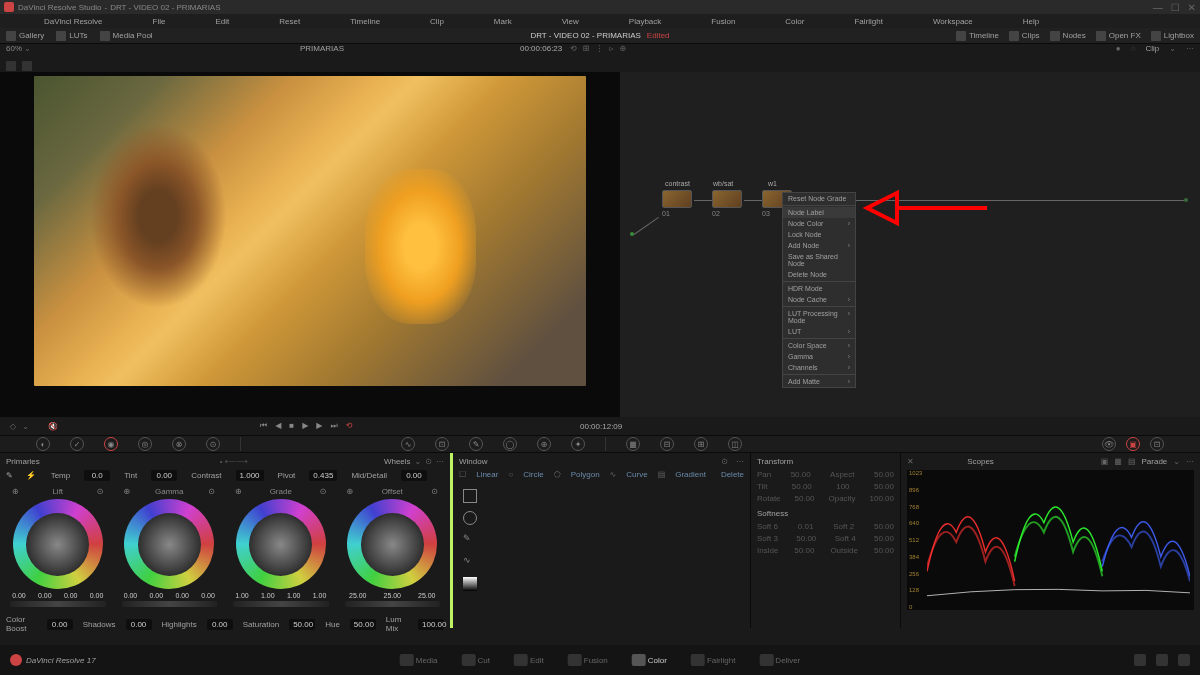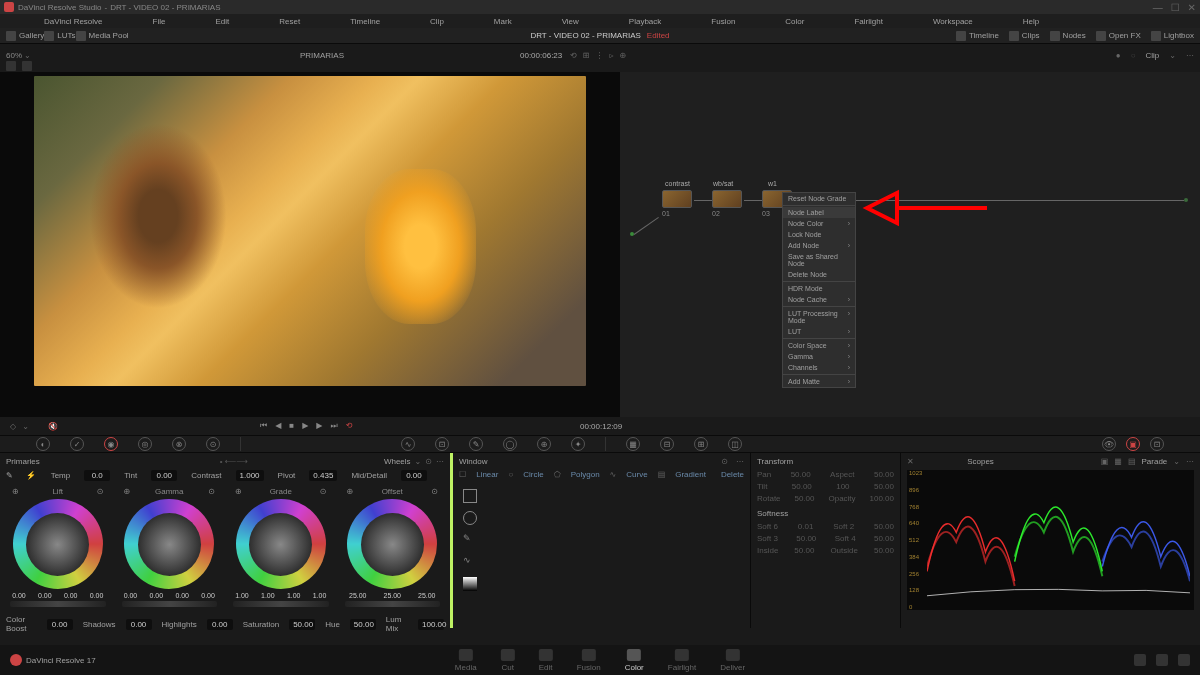--- a/index.html
+++ b/index.html
@@ -6,28 +6,28 @@
 body { background: #1a1a1a; color: #a0a0a0; font-size: 9px; overflow: hidden; width: 1200px; height: 675px; position: relative; }
 
 .titlebar { height: 14px; background: #2a2a2a; display: flex; align-items: center; padding: 0 4px; font-size: 8px; color: #888; }
 .titlebar-icon { width: 10px; height: 10px; background: #c44; border-radius: 2px; margin-right: 4px; }
 .titlebar-controls { margin-left: auto; display: flex; gap: 8px; }
 .titlebar-controls span { cursor: pointer; font-size: 10px; color: #666; }
 
 .menubar { height: 14px; background: #1e1e1e; display: flex; align-items: center; padding: 0 4px; gap: 10px; font-size: 8px; }
 .menubar span { cursor: pointer; padding-left: 40px; }
 
-.topbar { height: 16px; background: #212121; display: flex; align-items: center; padding: 0 6px; font-size: 8px; border-bottom: 1px solid #0a0a0a; }
+.topbar { height: 16px; background: #212121; display: flex; align-items: center; padding: 0 6px; gap: 12px; font-size: 8px; border-bottom: 1px solid #0a0a0a; }
 .topbar-item { display: flex; align-items: center; gap: 3px; cursor: pointer; }
 .topbar-icon { width: 10px; height: 10px; background: #444; border-radius: 1px; }
 .topbar-center { position: absolute; left: 50%; transform: translateX(-50%); display: flex; align-items: center; gap: 6px; }
 .topbar-center .edited { color: #c44; }
 .topbar-right { margin-left: auto; display: flex; gap: 10px; }
 
-.secondbar { height: 16px; background: #1a1a1a; display: flex; align-items: flex-end; padding: 0 6px; font-size: 8px; }
+.secondbar { height: 16px; background: #1a1a1a; display: flex; align-items: flex-start; padding: 0 6px; font-size: 8px; }
 .zoom { color: #888; }
 .clipname { position: absolute; left: 300px; }
 .timecode-top { position: absolute; left: 520px; color: #aaa; }
 .tc-controls { position: absolute; left: 570px; display: flex; gap: 6px; }
 .tc-controls span { cursor: pointer; color: #666; }
 .secondbar-right { margin-left: auto; display: flex; align-items: center; gap: 10px; }
 
 .iconrow { height: 12px; background: #1a1a1a; display: flex; align-items: center; padding: 0 6px; gap: 6px; }
 .iconrow span { width: 10px; height: 10px; background: #333; border-radius: 1px; display: inline-block; }
 
@@ -93,24 +93,24 @@
 .tp-val { color: #555; }
 
 .scopes { flex: 1; background: #1a1a1a; padding: 4px 6px; border-left: 1px solid #0a0a0a; }
 .scopes-header { display: flex; align-items: center; font-size: 8px; }
 .scopes-header .right { margin-left: auto; display: flex; gap: 6px; align-items: center; }
 .scope-display { height: 140px; background: #0a0a0a; margin-top: 4px; position: relative; overflow: hidden; }
 .scope-axis { position: absolute; left: 2px; top: 0; bottom: 0; display: flex; flex-direction: column; justify-content: space-between; font-size: 6px; color: #a08030; }
 .scope-wave { position: absolute; left: 20px; right: 4px; top: 4px; bottom: 4px; }
 
 .footer { position: absolute; bottom: 0; left: 0; right: 0; height: 30px; background: #141414; display: flex; align-items: center; padding: 0 10px; font-size: 8px; }
-.footer-logo { display: flex; align-items: center; gap: 4px; }
+.footer-logo { display: flex; align-items: center; gap: 4px; font-style: italic; }
 .footer-logo-icon { width: 12px; height: 12px; background: #c44; border-radius: 50%; }
 .footer-pages { position: absolute; left: 50%; transform: translateX(-50%); display: flex; gap: 24px; }
-.footer-page { display: flex; flex-direction: column; align-items: center; gap: 2px; cursor: pointer; color: #666; }
+.footer-page { display: flex; flex-direction: row; align-items: center; gap: 2px; cursor: pointer; color: #666; }
 .footer-page.active { color: #ccc; }
 .footer-page-icon { width: 14px; height: 12px; background: #333; border-radius: 2px; }
 .footer-page.active .footer-page-icon { background: #555; }
 .footer-right { margin-left: auto; display: flex; gap: 10px; }
 .footer-right span { width: 12px; height: 12px; background: #333; border-radius: 2px; cursor: pointer; }
 </style>
 </head>
 <body>
 
 <div class="titlebar">

